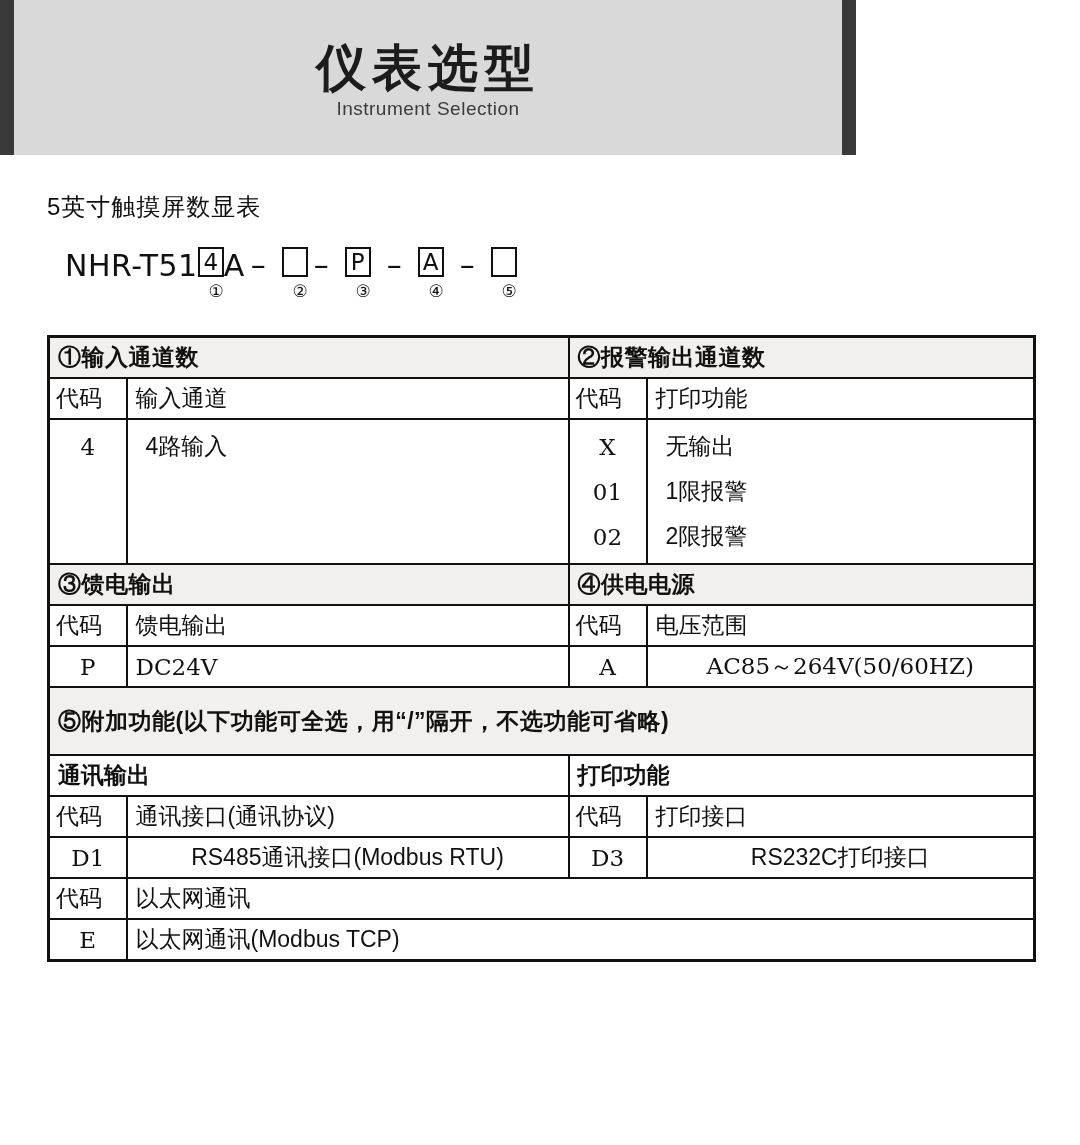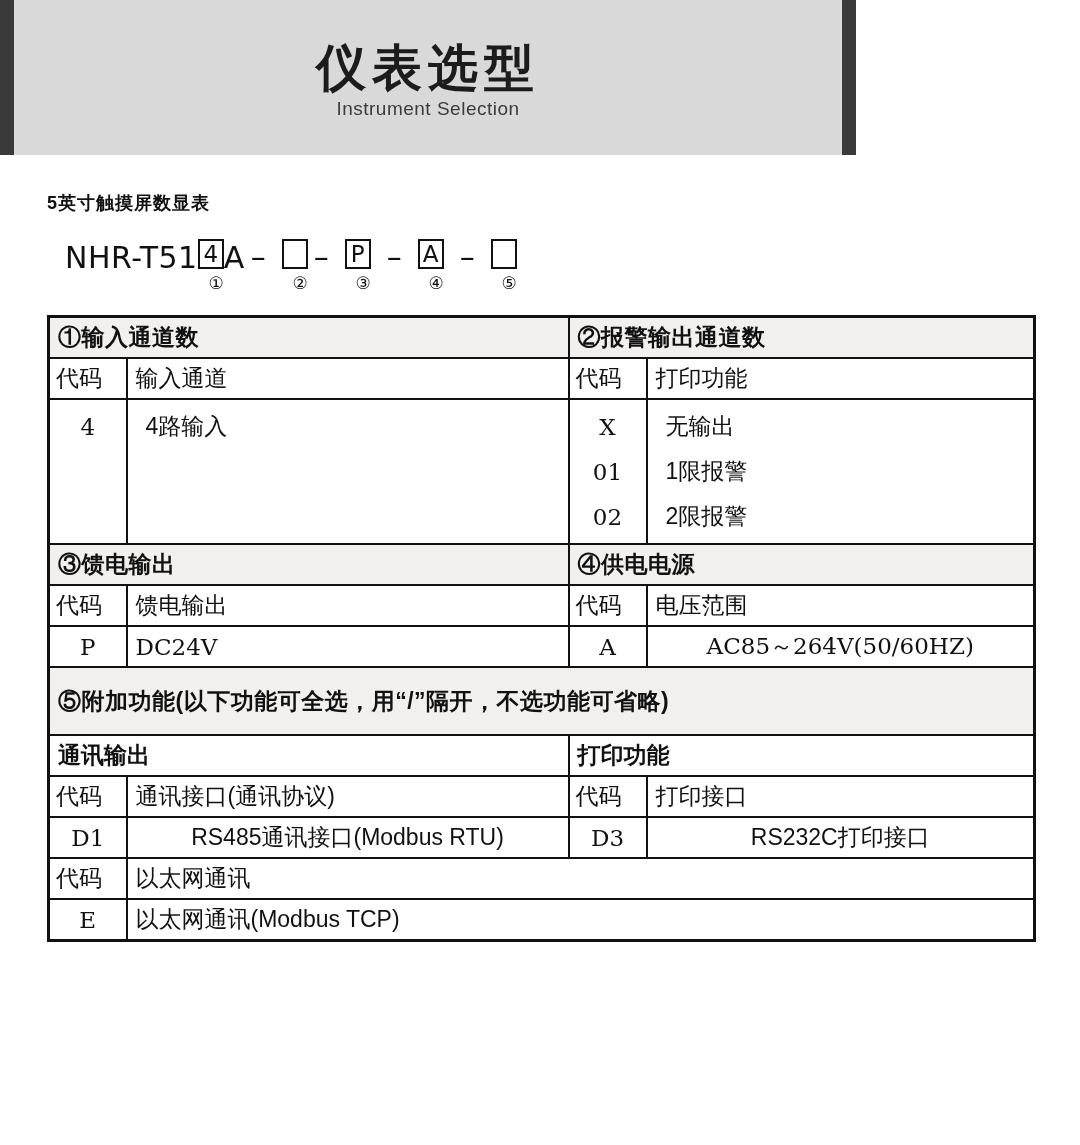--- a/index.html
+++ b/index.html
@@ -53,22 +53,22 @@
     color: #3b3b3b;
   }
 
   
   .content {
     padding: 0 47px;
     box-sizing: border-box;
   }
   .model-title {
     margin-top: 36px;
-    font-size: 18px;
-    font-weight: bold;
+    font-size: 24px;
+    font-weight: normal;
     letter-spacing: 1px;
     color: #111;
   }
 
   
   .code-line {
     margin-top: 24px;
     display: flex;
     align-items: flex-start;
     height: 74px;
@@ -114,21 +114,21 @@
     color: #111;
     line-height: 1;
   }
   .code-spacer-sm { width: 10px; }
 
   
   table.spec {
     width: 986px;
     border-collapse: collapse;
     table-layout: fixed;
-    margin-top: 2px;
+    margin-top: 14px;
     border: 3px solid #111;
   }
   table.spec td {
     border: 2px solid #111;
     padding: 4px 8px;
     vertical-align: middle;
     font-size: 23px;
     color: #111;
     height: 40px;
     box-sizing: border-box;

